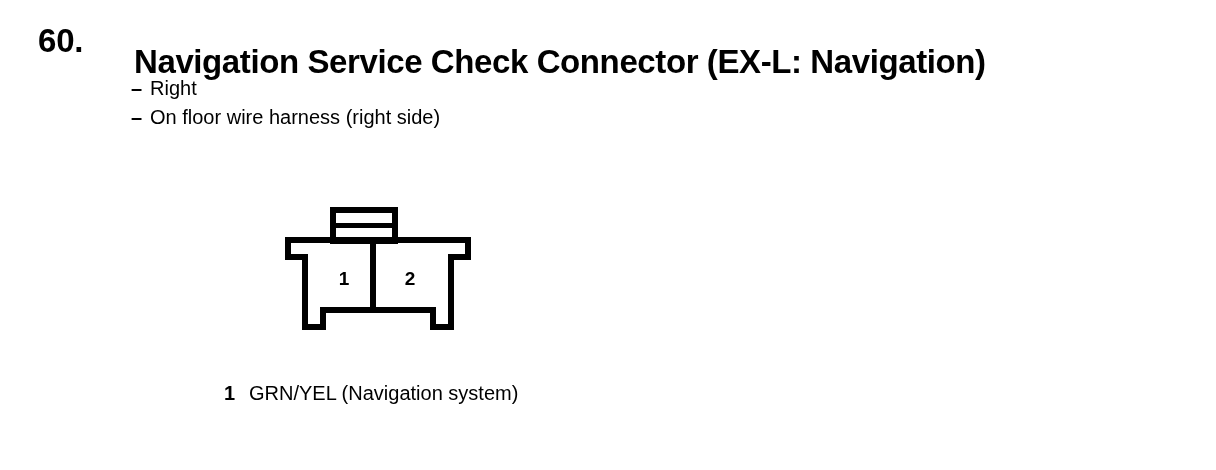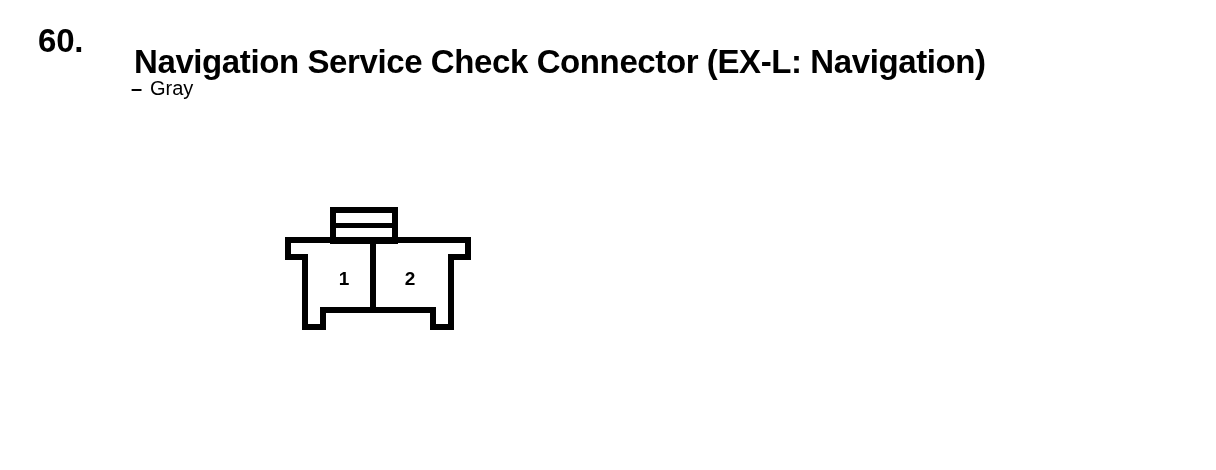--- a/index.html
+++ b/index.html
@@ -117,24 +117,27 @@
 <body>
 
 <div class="heading-row">
   <div class="heading-number">60.</div>
   <div class="heading-title">Navigation Service Check Connector (EX-L: Navigation)</div>
 </div>
 
 <div class="spec-list">
 
   <div class="spec-item">
-    <span class="spec-dash">–</span><span class="spec-text">Gray</span>
+    <span class="spec-dash">–</span><span class="spec-text">Right</span>
   </div>
 
 
+  <div class="spec-item">
+    <span class="spec-dash">–</span><span class="spec-text">On floor wire harness (right side)</span>
+  </div>
 
 </div>
 
 <div class="connector-figure">
   <svg width="195" height="130" viewBox="0 0 195 130" xmlns="http://www.w3.org/2000/svg">
 
     <rect x="48" y="5" width="62" height="31" fill="none" stroke="#000000" stroke-width="6"></rect>
     <line x1="48" y1="20.5" x2="110" y2="20.5" stroke="#000000" stroke-width="5"></line>
 
     <path d="M 3,35
@@ -153,15 +156,18 @@
 
     <line x1="88" y1="38" x2="88" y2="105" stroke="#000000" stroke-width="6"></line>
 
     <text class="pin-number-text" x="59" y="80" text-anchor="middle">1</text>
     <text class="pin-number-text" x="125" y="80" text-anchor="middle">2</text>
   </svg>
 </div>
 
 <div class="pin-legend">
 
+  <div class="pin-legend-row">
+    <span class="pin-legend-num">1</span><span class="pin-legend-desc">GRN/YEL (Navigation system)</span>
+  </div>
 
 
 </div>
 
 </body></html>

